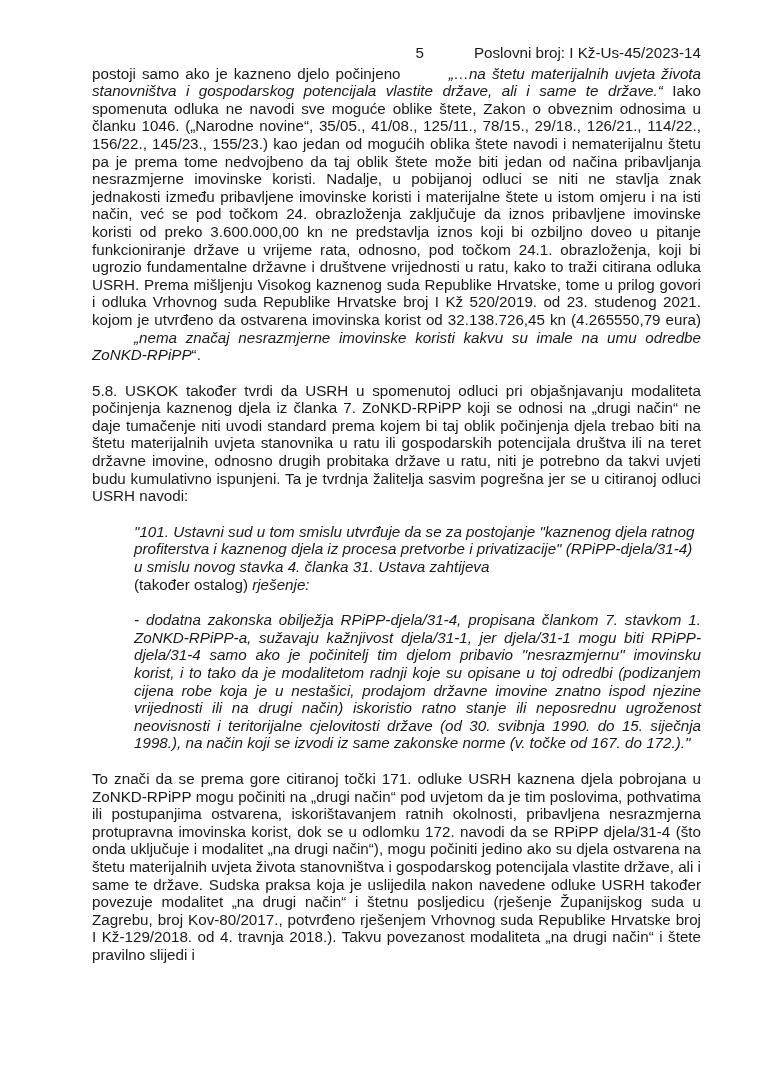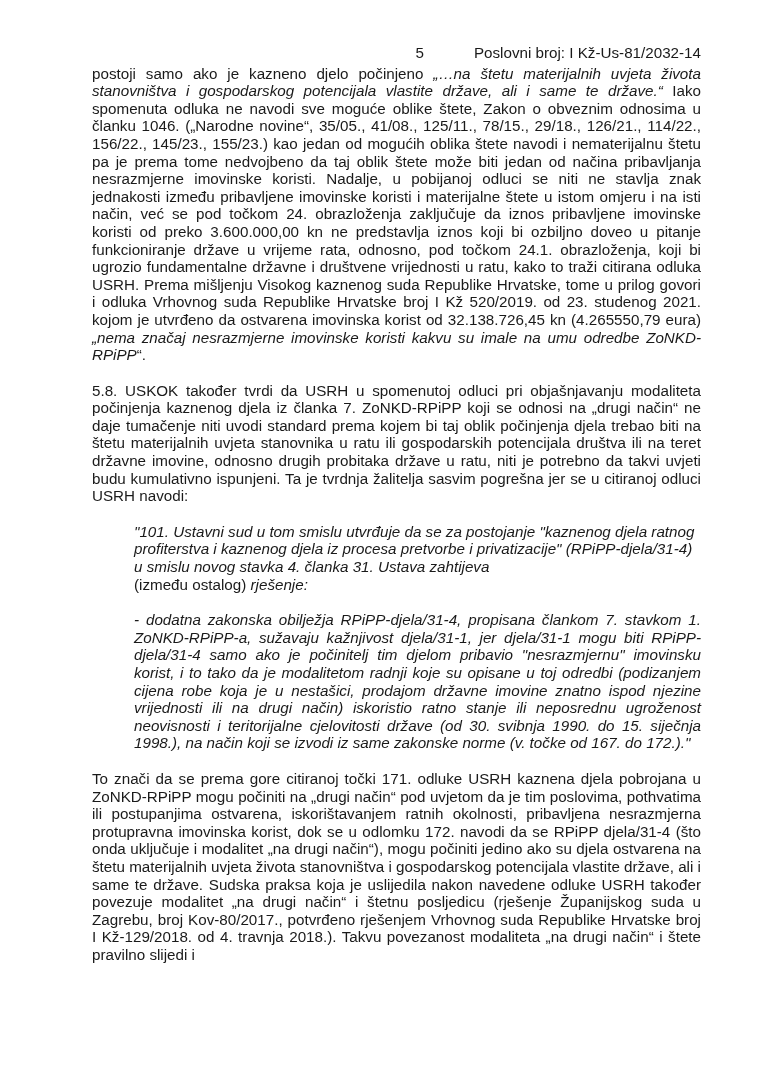--- a/index.html
+++ b/index.html
@@ -9,41 +9,41 @@
     font-family: "Liberation Sans", sans-serif; font-size: 15.2px; line-height: 17.6px;
     color: #1a1a1a;
   }
   .header { display: flex; justify-content: flex-end; margin-bottom: 3px; }
   .header .num { margin-right: 50px; }
   p { margin: 0; text-align: justify; }
   .gap { height: 18px; }
   .quote { margin-left: 42px; margin-right: 0; }
   .quote p { font-style: italic; }
   .up { font-style: normal; }
-  i { font-style: italic; }
+  i { font-style: italic; margin-left: 42px; }
 </style>
 </head>
 <body>
 
 <div class="page">
   <div class="header">
     <span class="num">5</span>
-    <span>Poslovni broj: I Kž-Us-81/2032-14</span>
+    <span>Poslovni broj: I Kž-Us-45/2023-14</span>
   </div>
 
   <p><span>postoji samo ako je kazneno djelo počinjeno </span><i>„…na štetu materijalnih uvjeta života stanovništva i gospodarskog potencijala vlastite države, ali i same te države.“</i><span> Iako spomenuta odluka ne navodi sve moguće oblike štete, Zakon o obveznim odnosima u članku 1046. („Narodne novine“, 35/05., 41/08., 125/11., 78/15., 29/18., 126/21., 114/22., 156/22., 145/23., 155/23.) kao jedan od mogućih oblika štete navodi i nematerijalnu štetu pa je prema tome nedvojbeno da taj oblik štete može biti jedan od načina pribavljanja nesrazmjerne imovinske koristi. Nadalje, u pobijanoj odluci se niti ne stavlja znak jednakosti između pribavljene imovinske koristi i materijalne štete u istom omjeru i na isti način, već se pod točkom 24. obrazloženja zaključuje da iznos pribavljene imovinske koristi od preko 3.600.000,00 kn ne predstavlja iznos koji bi ozbiljno doveo u pitanje funkcioniranje države u vrijeme rata, odnosno, pod točkom 24.1. obrazloženja, koji bi ugrozio fundamentalne državne i društvene vrijednosti u ratu, kako to traži citirana odluka USRH. Prema mišljenju Visokog kaznenog suda Republike Hrvatske, tome u prilog govori i odluka Vrhovnog suda Republike Hrvatske broj I Kž 520/2019. od 23. studenog 2021. kojom je utvrđeno da ostvarena imovinska korist od 32.138.726,45 kn (4.265550,79 eura) </span><i>„nema značaj nesrazmjerne imovinske koristi kakvu su imale na umu odredbe ZoNKD-RPiPP</i><span>“.</span></p>
 
   <div class="gap"></div>
 
   <p>5.8. USKOK također tvrdi da USRH u spomenutoj odluci pri objašnjavanju modaliteta počinjenja kaznenog djela iz članka 7. ZoNKD-RPiPP koji se odnosi na „drugi način“ ne daje tumačenje niti uvodi standard prema kojem bi taj oblik počinjenja djela trebao biti na štetu materijalnih uvjeta stanovnika u ratu ili gospodarskih potencijala društva ili na teret državne imovine, odnosno drugih probitaka države u ratu, niti je potrebno da takvi uvjeti budu kumulativno ispunjeni. Ta je tvrdnja žalitelja sasvim pogrešna jer se u citiranoj odluci USRH navodi:</p>
 
   <div class="gap"></div>
 
   <div class="quote">
-    <p style="text-align:left"><span>"101. Ustavni sud u tom smislu utvrđuje da se za postojanje "kaznenog djela ratnog profiterstva i kaznenog djela iz procesa pretvorbe i privatizacije" (RPiPP-djela/31-4) u smislu novog stavka 4. članka 31. Ustava zahtijeva</span><br><span class="up">(između ostalog)</span><span> rješenje:</span></p>
+    <p style="text-align:left"><span>"101. Ustavni sud u tom smislu utvrđuje da se za postojanje "kaznenog djela ratnog profiterstva i kaznenog djela iz procesa pretvorbe i privatizacije" (RPiPP-djela/31-4) u smislu novog stavka 4. članka 31. Ustava zahtijeva</span><br><span class="up">(također ostalog)</span><span> rješenje:</span></p>
     <div class="gap"></div>
     <p>- dodatna zakonska obilježja RPiPP-djela/31-4, propisana člankom 7. stavkom 1. ZoNKD-RPiPP-a, sužavaju kažnjivost djela/31-1, jer djela/31-1 mogu biti RPiPP-djela/31-4 samo ako je počinitelj tim djelom pribavio "nesrazmjernu" imovinsku korist, i to tako da je modalitetom radnji koje su opisane u toj odredbi (podizanjem cijena robe koja je u nestašici, prodajom državne imovine znatno ispod njezine vrijednosti ili na drugi način) iskoristio ratno stanje ili neposrednu ugroženost neovisnosti i teritorijalne cjelovitosti države (od 30. svibnja 1990. do 15. siječnja 1998.), na način koji se izvodi iz same zakonske norme (v. točke od 167. do 172.)."</p>
   </div>
 
   <div class="gap"></div>
 
   <p>To znači da se prema gore citiranoj točki 171. odluke USRH kaznena djela pobrojana u ZoNKD-RPiPP mogu počiniti na „drugi način“ pod uvjetom da je tim poslovima, pothvatima ili postupanjima ostvarena, iskorištavanjem ratnih okolnosti, pribavljena nesrazmjerna protupravna imovinska korist, dok se u odlomku 172. navodi da se RPiPP djela/31-4 (što onda uključuje i modalitet „na drugi način“), mogu počiniti jedino ako su djela ostvarena na štetu materijalnih uvjeta života stanovništva i gospodarskog potencijala vlastite države, ali i same te države. Sudska praksa koja je uslijedila nakon navedene odluke USRH također povezuje modalitet „na drugi način“ i štetnu posljedicu (rješenje Županijskog suda u Zagrebu, broj Kov-80/2017., potvrđeno rješenjem Vrhovnog suda Republike Hrvatske broj I Kž-129/2018. od 4. travnja 2018.). Takvu povezanost modaliteta „na drugi način“ i štete pravilno slijedi i</p>
 </div>
 
 </body></html>

